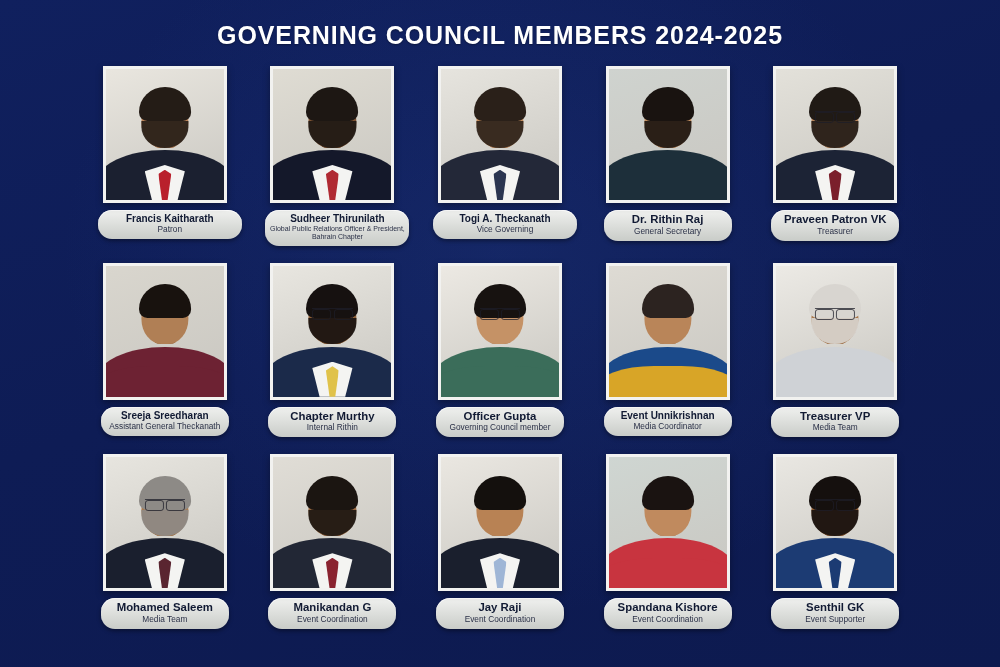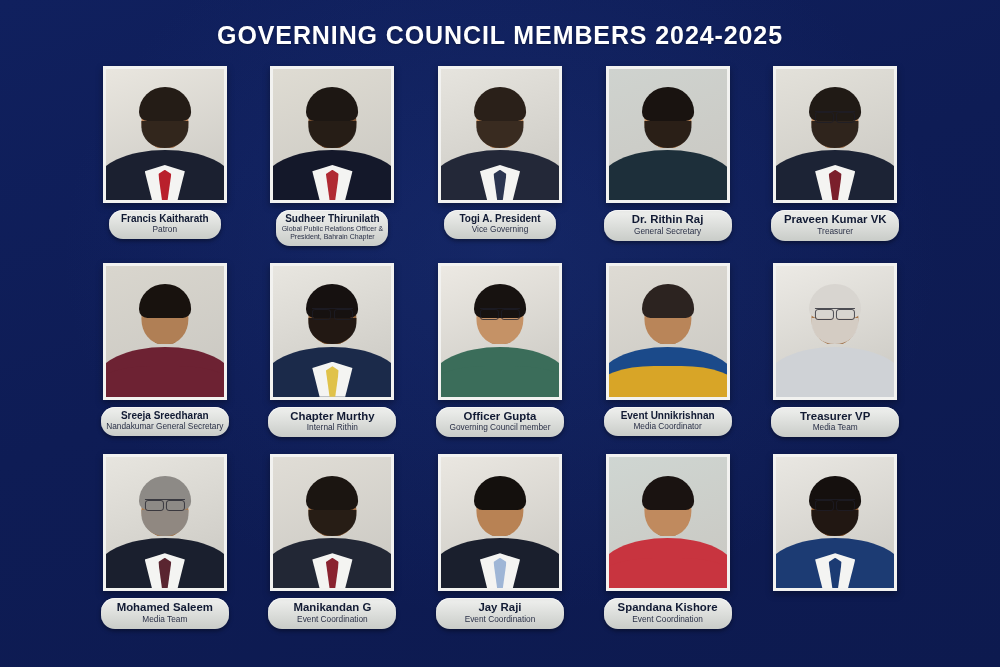--- a/index.html
+++ b/index.html
@@ -186,21 +186,21 @@
     white-space: nowrap;
   }
   .m-name.small { font-size: 10px; }
   .m-role {
     color: #2a3047;
     font-size: 8.3px;
     line-height: 1.18;
     margin-top: 1px;
   }
   .m-role.tiny { font-size: 7px; }
-  .wide .nameplate { width: 112px; justify-content: center; }
+  .wide .nameplate { width: 144px; justify-content: center; }
   .wide { z-index: 4; }
 </style>
 </head>
 <body>
 
 <div class="poster">
   <div class="title">GOVERNING COUNCIL MEMBERS 2024-2025</div>
   <div class="grid">
       <div class="member wide">
         <div class="photo-frame">
@@ -251,21 +251,21 @@
               <div class="shirt"></div>
               <div class="tie" style="background: rgb(43, 53, 80);"></div>
             </div>
             <div class="neck" style="background: rgb(192, 138, 92); filter: brightness(0.9);"></div>
             <div class="head" style="background: rgb(192, 138, 92);"></div>
             <div class="beard" style="background: rgb(42, 32, 25);"></div>
             <div class="hair" style="background: rgb(42, 32, 25);"></div>
           </div>
         </div>
         <div class="nameplate">
-          <div class="m-name small">Togi A. President</div>
+          <div class="m-name small">Togi A. Theckanath</div>
           <div class="m-role">Vice Governing</div>
         </div>
       </div>
       <div class="member">
         <div class="photo-frame">
           <div class="photo">
             <div class="bg-plain" style="background: linear-gradient(160deg, rgb(207, 211, 207) 0%, rgb(201, 199, 193) 100%);"></div>
             <div class="person">
               <div class="shoulders" style="background: rgb(29, 47, 58);"></div>
             </div>
@@ -290,40 +290,40 @@
               <div class="tie" style="background: rgb(123, 31, 43);"></div>
             </div>
             <div class="neck" style="background: rgb(184, 133, 92); filter: brightness(0.9);"></div>
             <div class="head" style="background: rgb(184, 133, 92);"></div>
             <div class="beard" style="background: rgb(32, 26, 21);"></div>
             <div class="hair" style="background: rgb(32, 26, 21);"></div>
             <div class="glasses"></div>
           </div>
         </div>
         <div class="nameplate">
-          <div class="m-name">Praveen Kumar VK</div>
+          <div class="m-name">Praveen Patron VK</div>
           <div class="m-role">Treasurer</div>
         </div>
       </div>
       <div class="member">
         <div class="photo-frame">
           <div class="photo">
             <div class="bg-plain" style="background: linear-gradient(160deg, rgb(217, 214, 206) 0%, rgb(201, 199, 193) 100%);"></div>
             <div class="person">
               <div class="shoulders" style="background: rgb(109, 34, 51);"></div>
               <div class="dupatta" style="background: rgb(109, 34, 51);"></div>
             </div>
             <div class="neck" style="background: rgb(176, 127, 85); filter: brightness(0.9);"></div>
             <div class="head" style="background: rgb(176, 127, 85);"></div>
             <div class="hair" style="background: rgb(24, 18, 14);"></div>
           </div>
         </div>
         <div class="nameplate">
           <div class="m-name small">Sreeja Sreedharan</div>
-          <div class="m-role">Nandakumar General Secretary</div>
+          <div class="m-role">Assistant General Theckanath</div>
         </div>
       </div>
       <div class="member">
         <div class="photo-frame">
           <div class="photo">
             <div class="bg-plain" style="background: linear-gradient(160deg, rgb(232, 230, 224) 0%, rgb(201, 199, 193) 100%);"></div>
             <div class="person">
               <div class="shoulders" style="background: rgb(27, 42, 74);"></div>
               <div class="shirt"></div>
               <div class="tie" style="background: rgb(224, 194, 74);"></div>
@@ -483,15 +483,19 @@
               <div class="shirt"></div>
               <div class="tie" style="background: rgb(28, 59, 115);"></div>
             </div>
             <div class="neck" style="background: rgb(140, 92, 53); filter: brightness(0.9);"></div>
             <div class="head" style="background: rgb(140, 92, 53);"></div>
             <div class="beard" style="background: rgb(21, 16, 14);"></div>
             <div class="hair" style="background: rgb(21, 16, 14);"></div>
             <div class="glasses"></div>
           </div>
         </div>
+        <div class="nameplate">
+          <div class="m-name">Senthil GK</div>
+          <div class="m-role">Event Supporter</div>
+        </div>
       </div>
     </div>
 </div>
 
 </body></html>

